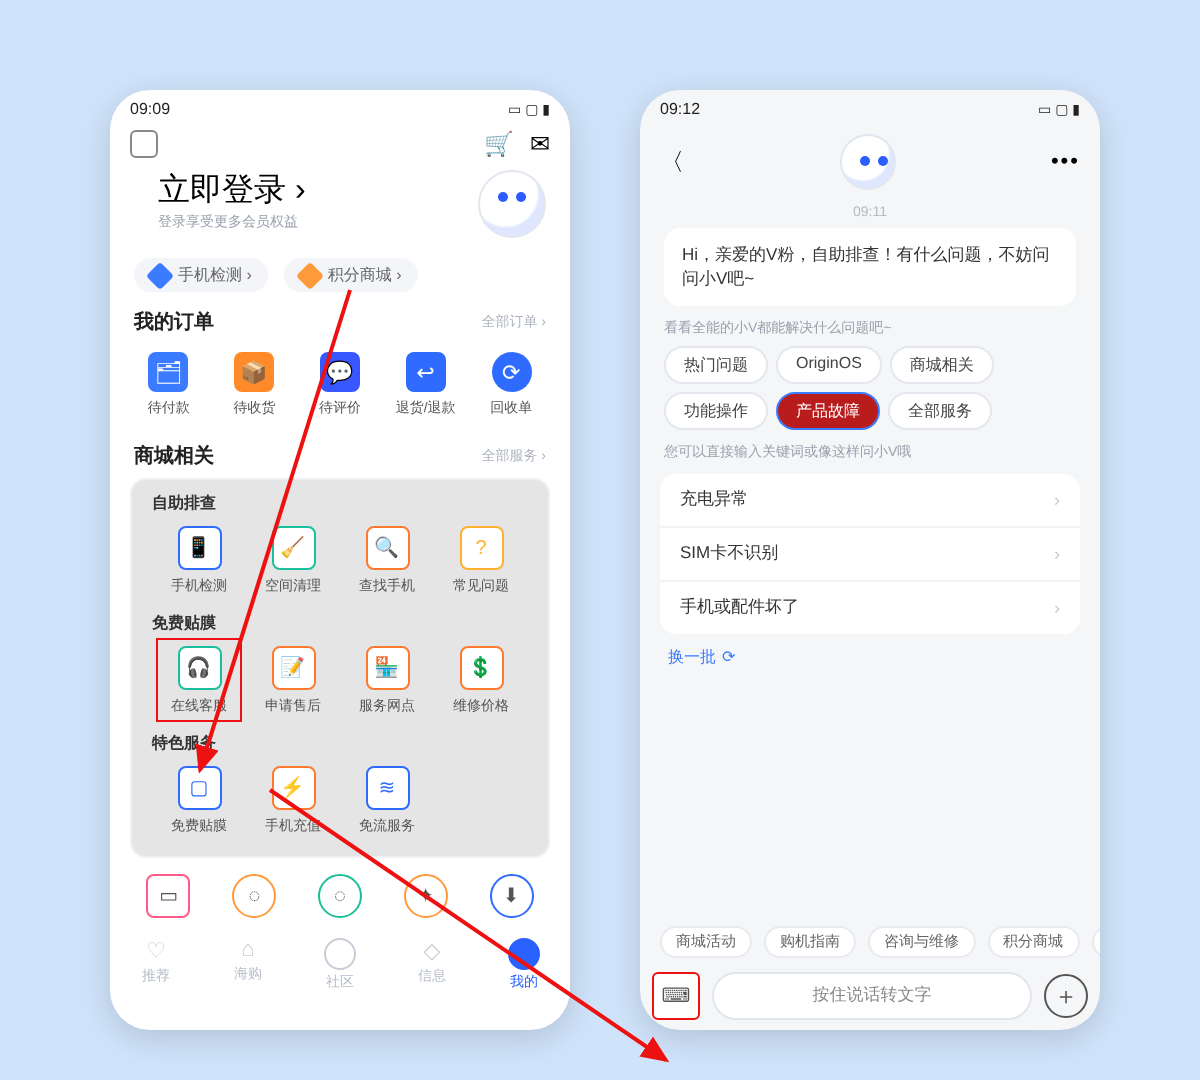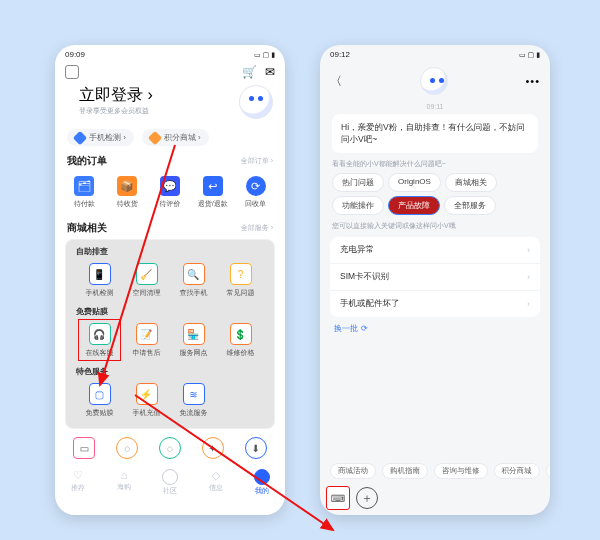--- a/index.html
+++ b/index.html
@@ -266,20 +266,21 @@
       </div>
     <div class="tags">
       <div class="tag">商城活动</div>
       <div class="tag">购机指南</div>
       <div class="tag">咨询与维修</div>
       <div class="tag">积分商城</div>
       <div class="tag">以</div>
     </div>
     <div class="ibar">
       <div class="kbd">⌨</div>
+      <div class="vin">按住说话转文字</div>
       <div class="plus">＋</div>
     </div>
   </div>
 
   <svg class="arrow" width="600" height="540">
     <defs>
         <marker id="ah" markerWidth="8" markerHeight="8" refX="6" refY="3" orient="auto">
           <path d="M0,0 L7,3 L0,6 Z" fill="#e11"></path>
         </marker>
       </defs>

